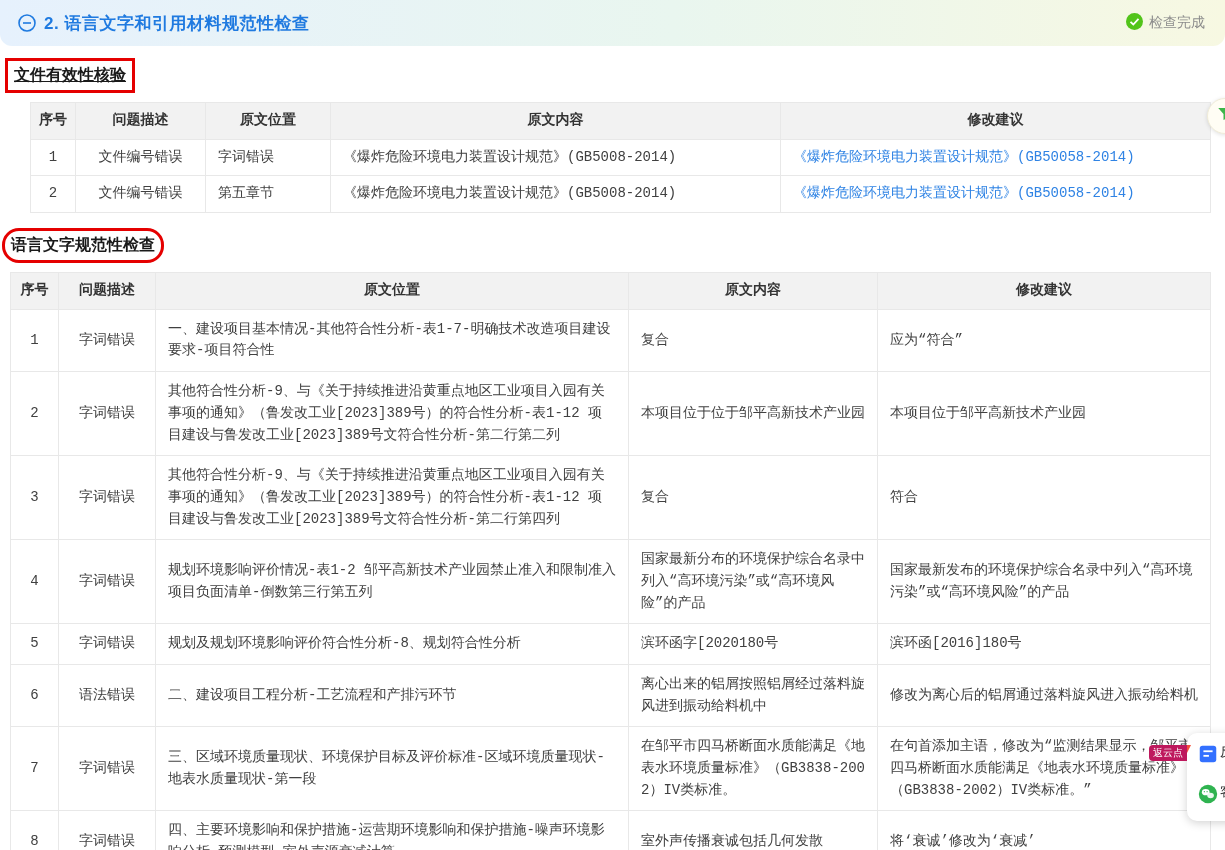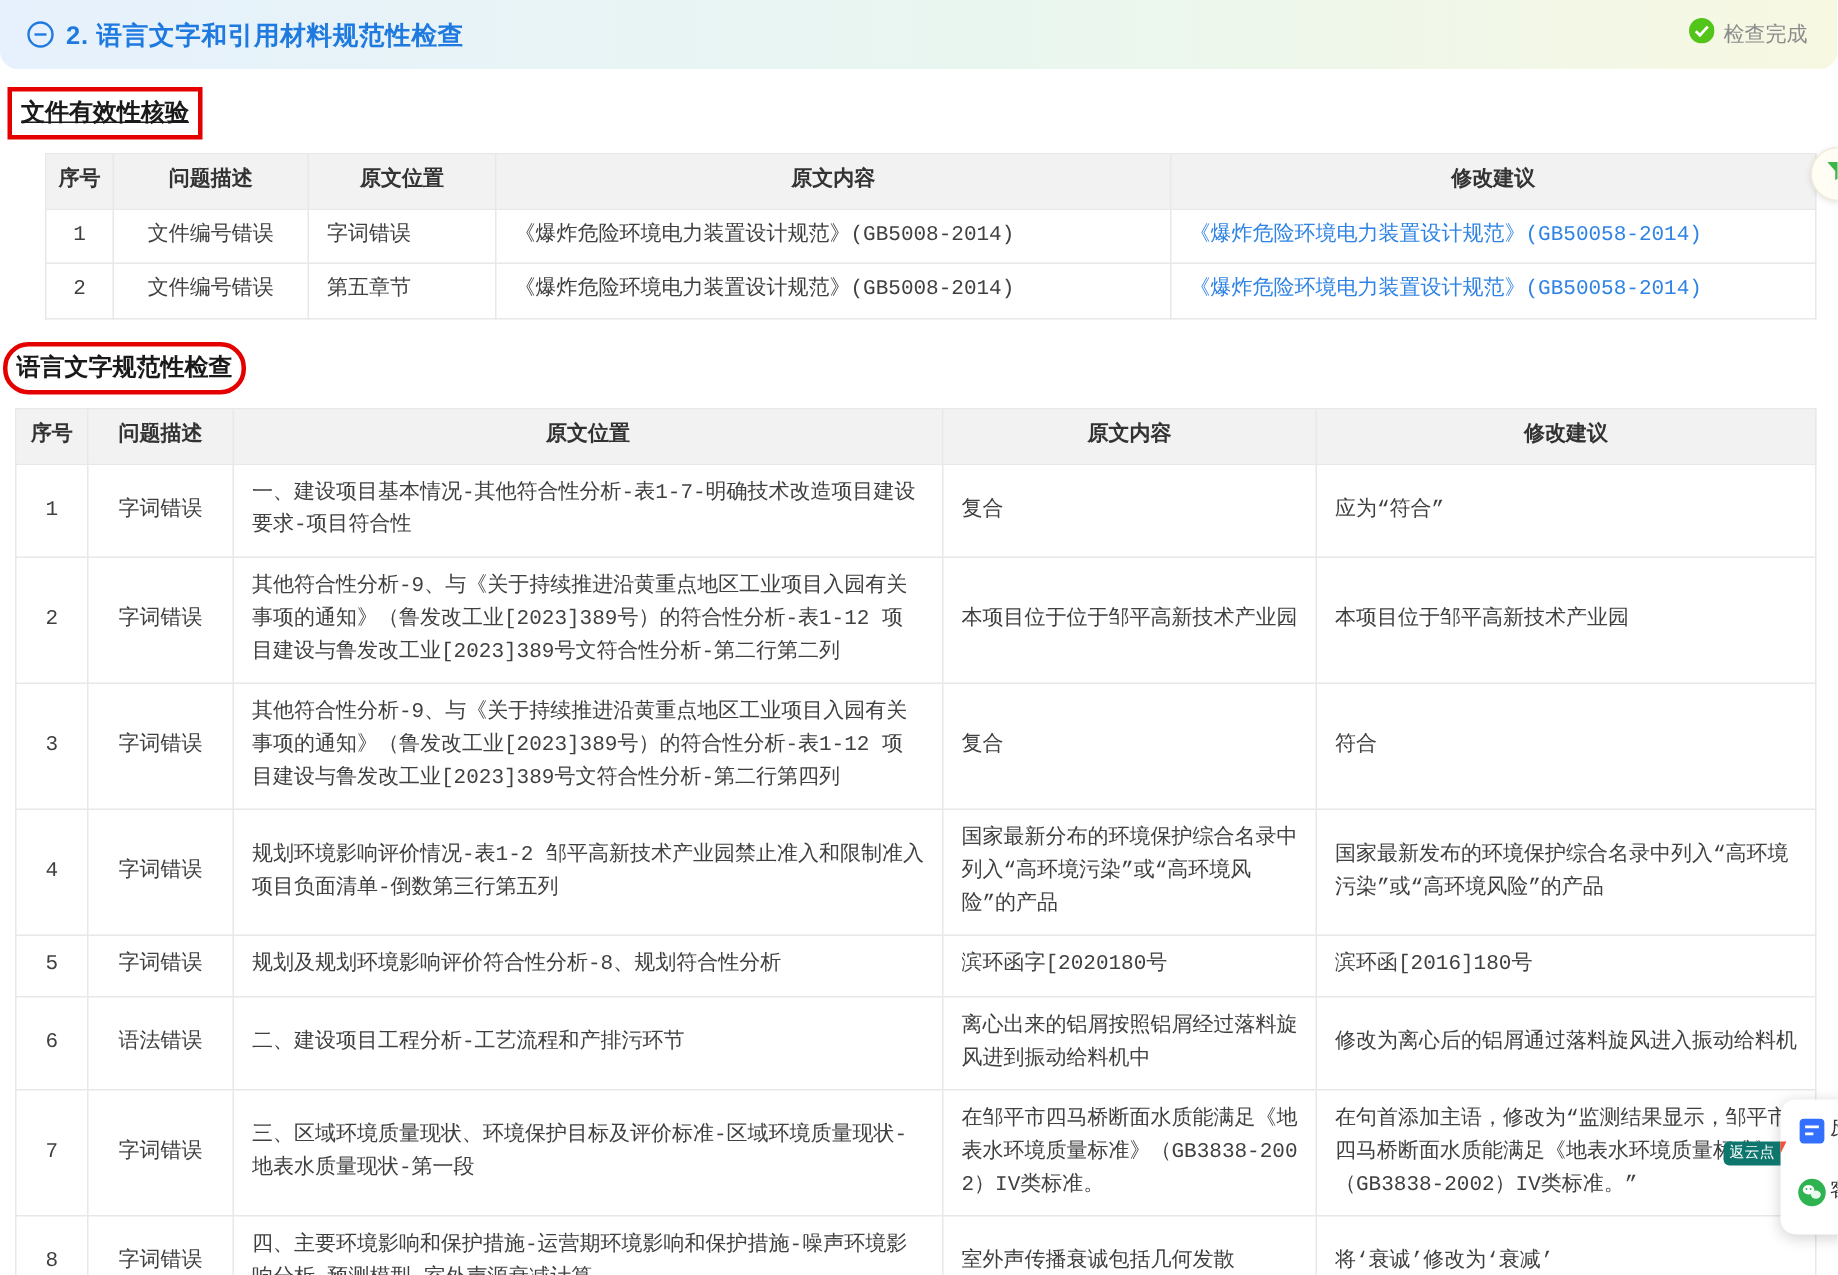--- a/index.html
+++ b/index.html
@@ -40,21 +40,21 @@
     border-radius:50%; background:#fffdf4; border:1px solid #f0ecd9;
     box-shadow:0 1px 4px rgba(0,0,0,.12); display:flex; align-items:center;
     justify-content:center; cursor:pointer; }
   .side-panel { position:absolute; top:733px; right:-32px; width:70px;
     background:#fff; border-radius:10px; box-shadow:0 2px 10px rgba(0,0,0,.18);
     padding:10px 6px 12px; display:flex; flex-direction:column; align-items:flex-start;
     gap:14px; }
   .side-item { display:flex; flex-direction:row; align-items:flex-start; gap:1px;
     cursor:pointer; padding-left:4px; }
   .side-item .lbl { font-size:13px; color:#333; }
-  .badge { position:absolute; left:-38px; top:28px; background:#0f766e; color:#fff;
+  .badge { position:absolute; left:-38px; top:12px; background:#be185d; color:#fff;
     font-size:10px; line-height:1; padding:3px 4px; border-radius:4px 0 0 4px;
     white-space:nowrap; }
   .badge::after { content:""; position:absolute; right:-4px; top:0; border-top:8px solid #f5503a;
     border-right:4px solid transparent; }
 </style>
 </head>
 <body>
 
 
 

